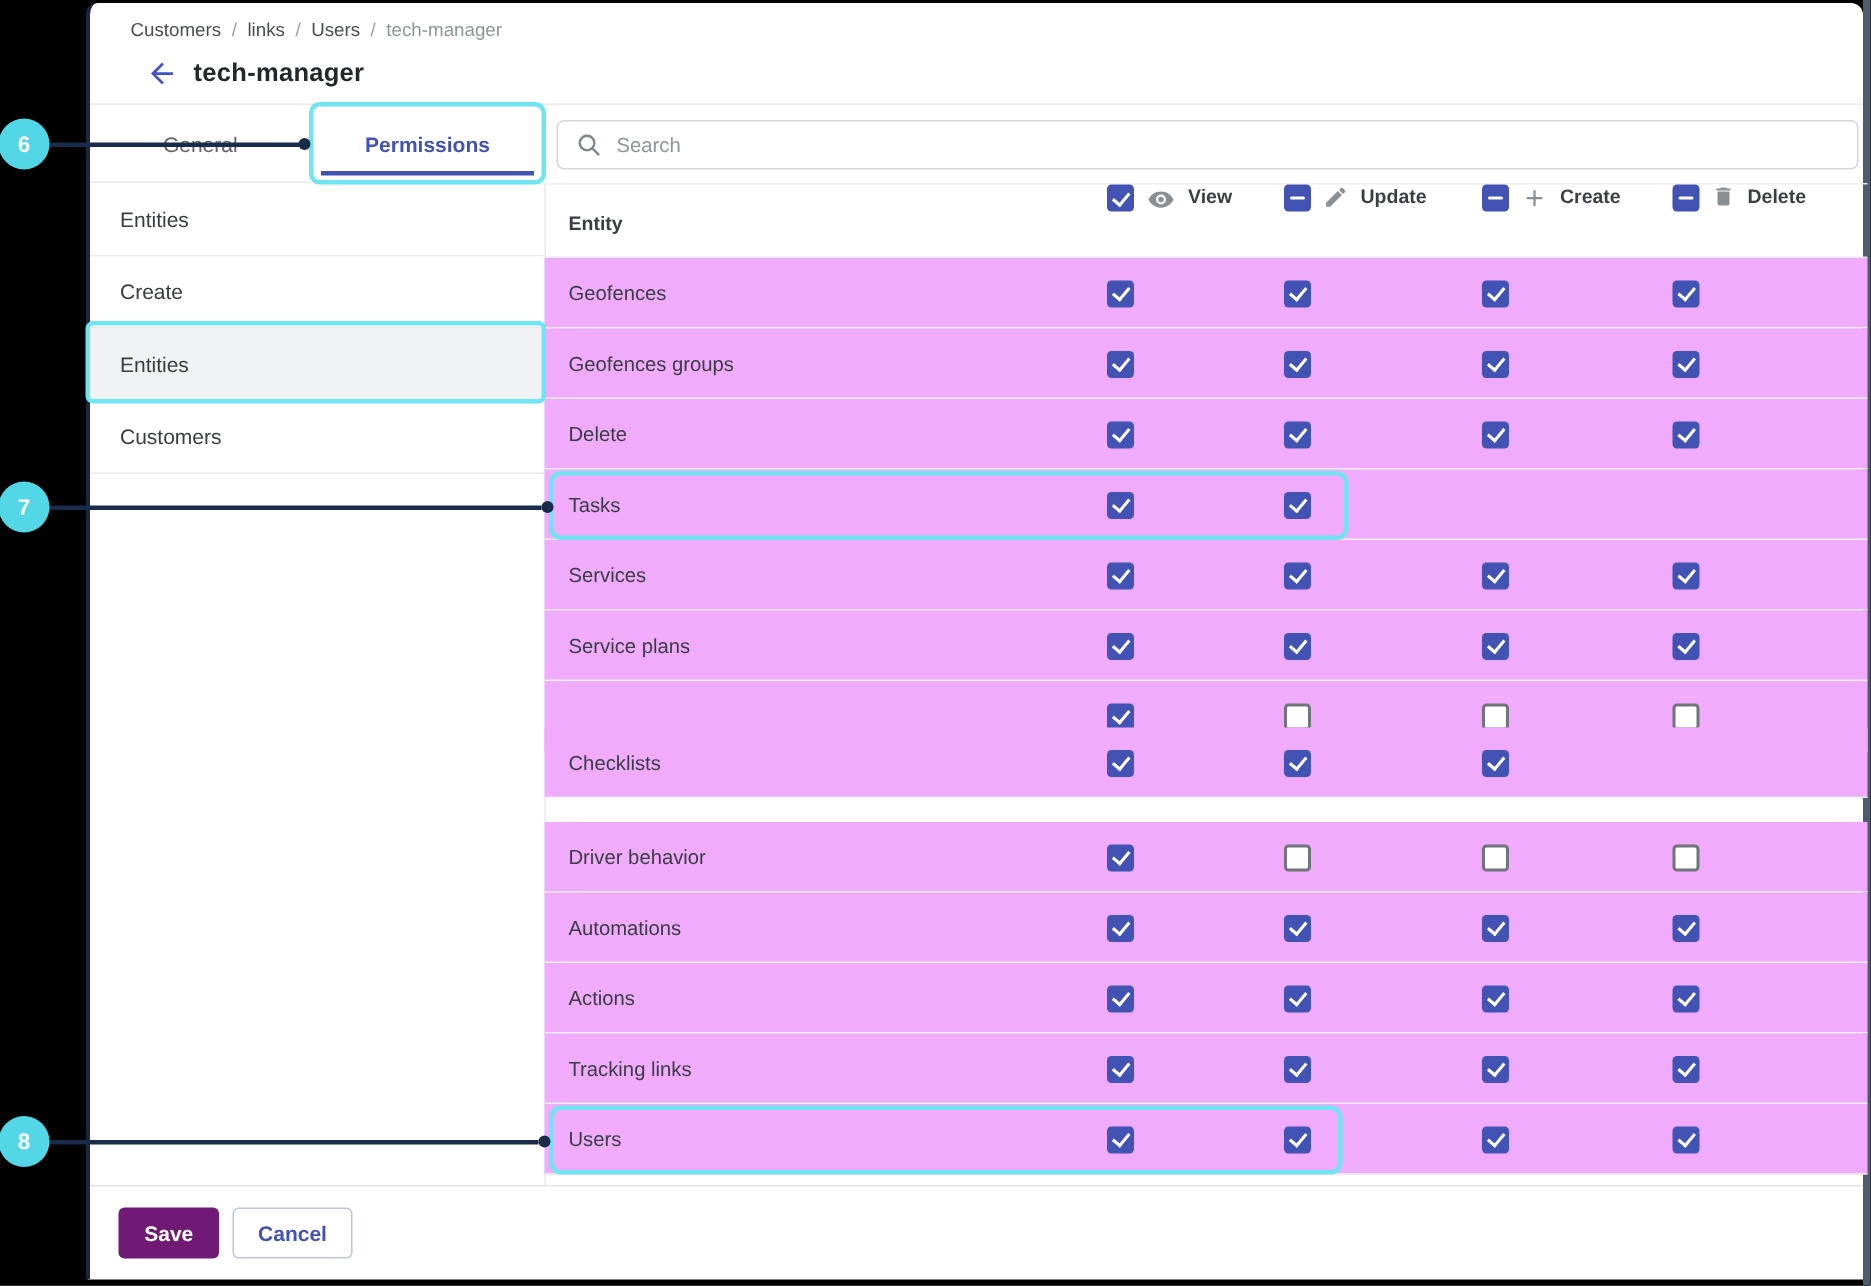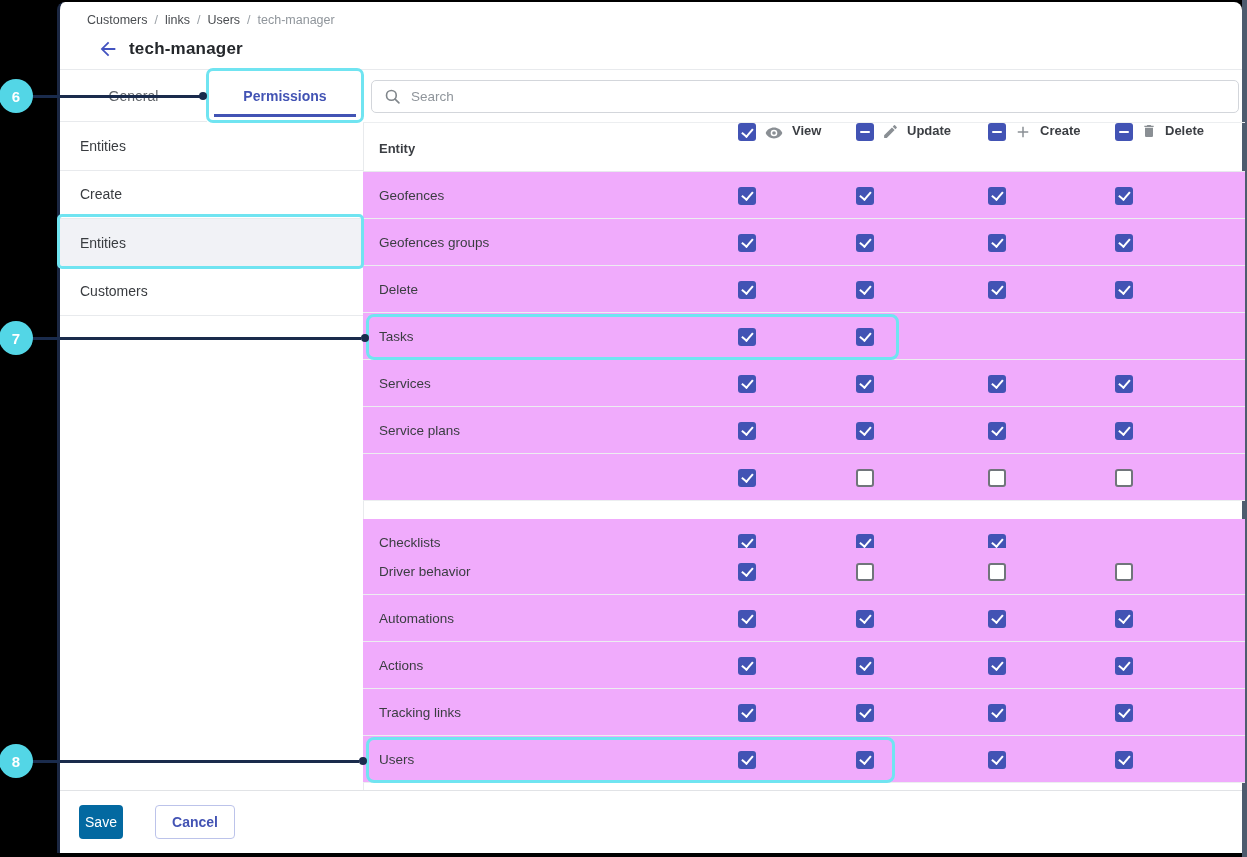--- a/index.html
+++ b/index.html
@@ -66,22 +66,22 @@
   .cb.unchecked { background:#fff; border:2px solid #70757a; }
 
   
   .tasks-highlight { position:absolute; left:3px; top:192px; width:533px; height:46px;
        border:3px solid #70e4f1; border-radius:8px; z-index:6; pointer-events:none; }
   .users-highlight { position:absolute; left:3px; top:615px; width:529px; height:46px;
        border:3px solid #70e4f1; border-radius:8px; z-index:6; pointer-events:none; }
 
   
   .footer-divider { position:absolute; left:0; top:788px; width:100%; height:1px; background:#e1e3e6; }
-  .btn-save { position:absolute; left:19px; top:803px; width:44px; height:34px; background:#0369a1; color:#fff;
-       border:none; border-radius:4px; font-size:14px; font-weight:400; font-family:"Liberation Sans",sans-serif; cursor:pointer; }
+  .btn-save { position:absolute; left:19px; top:803px; width:67px; height:34px; background:#701a75; color:#fff;
+       border:none; border-radius:4px; font-size:14px; font-weight:700; font-family:"Liberation Sans",sans-serif; cursor:pointer; }
   .btn-cancel { position:absolute; left:95px; top:803px; width:80px; height:34px; background:#fff; color:#4353b4;
        border:1px solid #bcc3ea; border-radius:4px; font-size:14px; font-weight:700; font-family:"Liberation Sans",sans-serif; cursor:pointer; }
 
   
   .badge { position:absolute; left:-1px; width:34px; height:34px; border-radius:50%; background:#53d6e6;
        color:#fff; font-size:15px; font-weight:700; display:flex; align-items:center; justify-content:center; z-index:20; }
   .ann-line { position:absolute; height:3px; background:#1a2b4c; z-index:19; }
   .ann-dot { position:absolute; width:8px; height:8px; border-radius:50%; background:#1a2b4c; z-index:19; }
 
   svg { display:block; }
@@ -212,21 +212,21 @@
             <span class="cb checked" style="left: 493px; top: 14.5px;"></span>
             <span class="cb checked" style="left: 625px; top: 14.5px;"></span>
             <span class="cb checked" style="left: 752px; top: 14.5px;"></span>
           </div>
           <div class="trow" style="top: 332px;">
             <span class="cb checked" style="left: 375px; top: 14.5px;"></span>
             <span class="cb unchecked" style="left: 493px; top: 14.5px;"></span>
             <span class="cb unchecked" style="left: 625px; top: 14.5px;"></span>
             <span class="cb unchecked" style="left: 752px; top: 14.5px;"></span>
           </div>
-          <div class="trow" style="top: 397px;">
+          <div class="trow" style="top: 363px;">
             <div class="ent">Checklists</div>
             <span class="cb checked" style="left: 375px; top: 14.5px;"></span>
             <span class="cb checked" style="left: 493px; top: 14.5px;"></span>
             <span class="cb checked" style="left: 625px; top: 14.5px;"></span>
           </div>
           <div class="trow" style="top: 426px;">
             <div class="ent">Driver behavior</div>
             <span class="cb checked" style="left: 375px; top: 14.5px;"></span>
             <span class="cb unchecked" style="left: 493px; top: 14.5px;"></span>
             <span class="cb unchecked" style="left: 625px; top: 14.5px;"></span>

